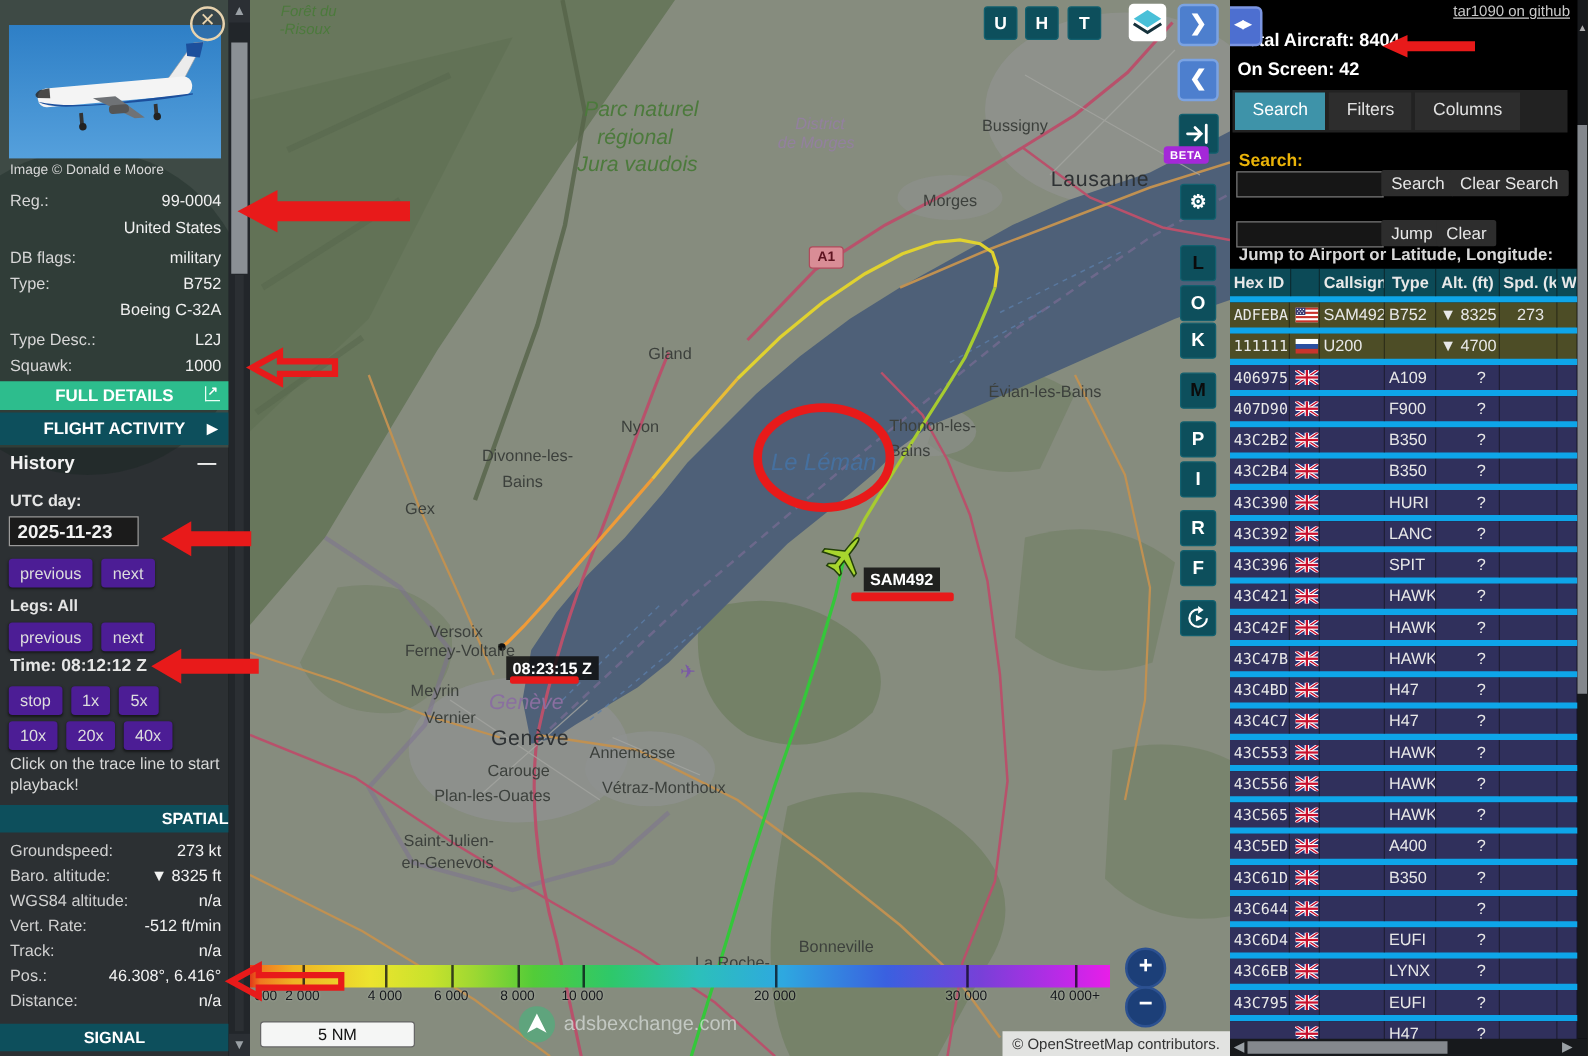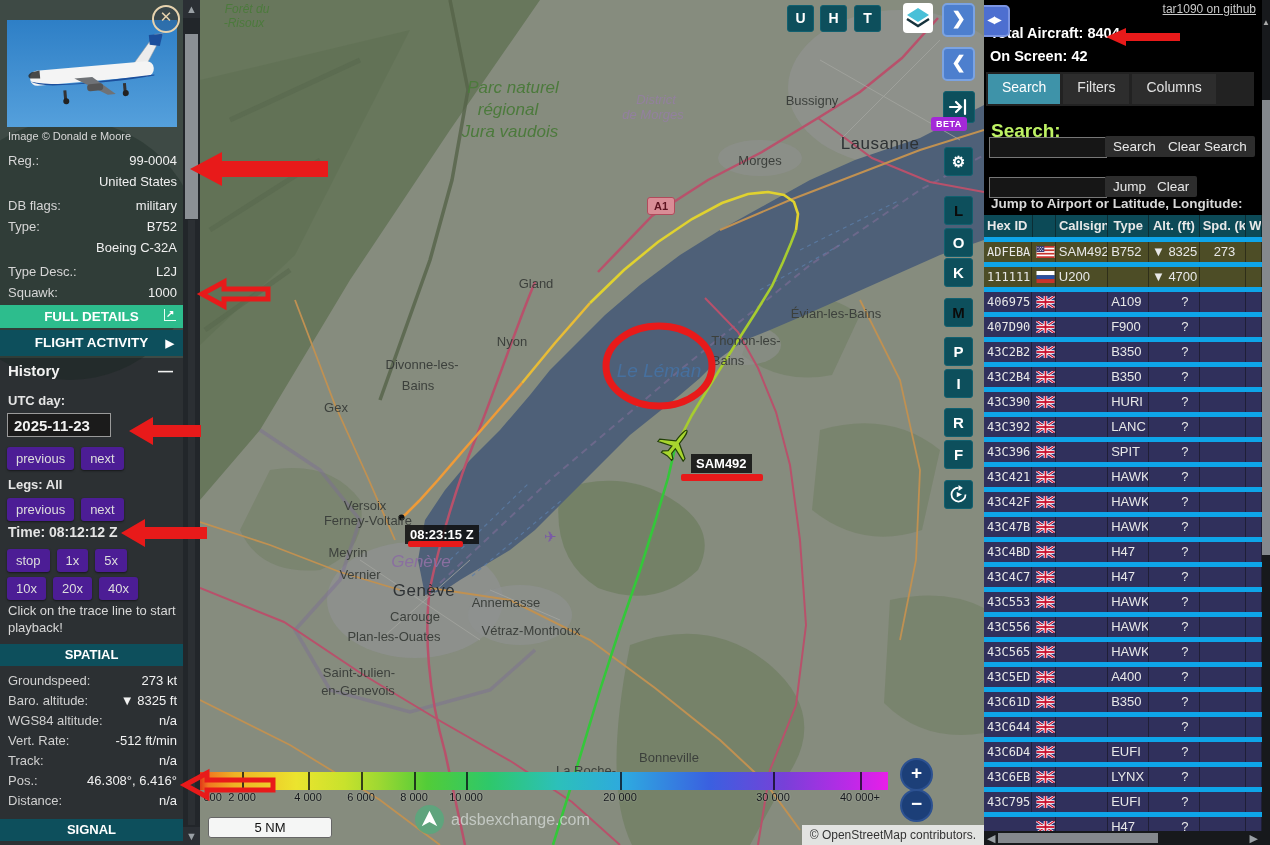--- a/index.html
+++ b/index.html
@@ -70,21 +70,21 @@
   #attribution{position:absolute;right:0;bottom:0;background:rgba(242,242,242,.85);color:#333;font-size:12px;padding:3px 8px;z-index:9;white-space:nowrap;}
   
   #panel{position:absolute;left:984px;top:0;width:286px;height:845px;background:#000;color:#eee;overflow:hidden;}
   #github-link{position:absolute;right:14px;top:2px;color:#c9c9c9;font-size:12px;text-decoration:underline;cursor:pointer;}
   #panel-toggle{position:absolute;left:-6px;top:5px;width:28px;height:28px;background:#4d6fd0;border:2px solid #7b95e2;border-radius:5px;color:#fff;font-size:10px;text-align:center;line-height:26px;letter-spacing:-1px;cursor:pointer;z-index:3;}
   #total-aircraft{position:absolute;left:6px;top:25px;font-weight:bold;font-size:14.5px;color:#fff;}
   #on-screen{position:absolute;left:6px;top:48px;font-weight:bold;font-size:14.5px;color:#fff;}
   #tabbar{position:absolute;left:2px;top:72px;width:268px;height:34px;background:#222;display:flex;gap:3px;padding:2px;box-sizing:border-box;}
   .tab{background:#2d2d2d;color:#e2e2e2;font-size:14px;padding:5px 14px;cursor:pointer;}
   .tab.active{background:#3e93a9;color:#fff;}
-  #search-label{position:absolute;left:7px;top:120px;font-weight:bold;color:#bef264;font-size:19px;}
+  #search-label{position:absolute;left:7px;top:120px;font-weight:bold;color:#eab308;font-size:14px;}
   .pinput{position:absolute;left:5px;width:108px;height:19px;background:#161616;border:1px solid #777;color:#eee;font-family:"Liberation Sans",sans-serif;font-size:13px;padding:0 4px;}
   .pbtn{position:absolute;background:#2d2d2d;border:none;border-radius:2px;color:#e8e8e8;font-size:13.5px;font-family:"Liberation Sans",sans-serif;padding:3px 8px;cursor:pointer;}
   #jump-label{position:absolute;left:7px;top:161px;font-weight:bold;color:#d8d8d8;font-size:13.5px;margin-top:35px;}
   
   #actable{position:absolute;left:0;top:215px;width:278px;}
   .trow{display:flex;height:20px;line-height:20px;border-bottom:5px solid #0ea5e9;background:#30305c;}
   .trow.sel{background:#4d4d26;}
   .trow.thead{background:#0c4a57;height:22px;line-height:22px;font-weight:bold;}
   .tcell{overflow:hidden;white-space:nowrap;border-right:1px solid rgba(10,10,10,.45);box-sizing:border-box;padding:0 3px;font-size:13px;color:#e8e8e8;}
   .tcell.hex{font-family:"DejaVu Sans Mono",monospace;font-size:12px;}
@@ -183,21 +183,21 @@
         <button class="sbtn">stop</button>
         <button class="sbtn">1x</button>
         <button class="sbtn">5x</button>
       </div>
     <div class="btnrow" id="speed-row2" style="top:577px;">
         <button class="sbtn">10x</button>
         <button class="sbtn">20x</button>
         <button class="sbtn">40x</button>
       </div>
     <div id="playback-hint">Click on the trace line to start playback!</div>
-    <div class="teal-hdr" style="top:644px;">SPATIAL</div>
+    <div class="teal-hdr" style="top:644px;text-align:right;">SPATIAL</div>
     <div id="spatial-rows">
         <div class="sprow">
           <span class="lab">Groundspeed:</span>
           <span class="val">273 kt</span>
         </div>
         <div class="sprow">
           <span class="lab">Baro. altitude:</span>
           <span class="val">▼ 8325 ft</span>
         </div>
         <div class="sprow">

